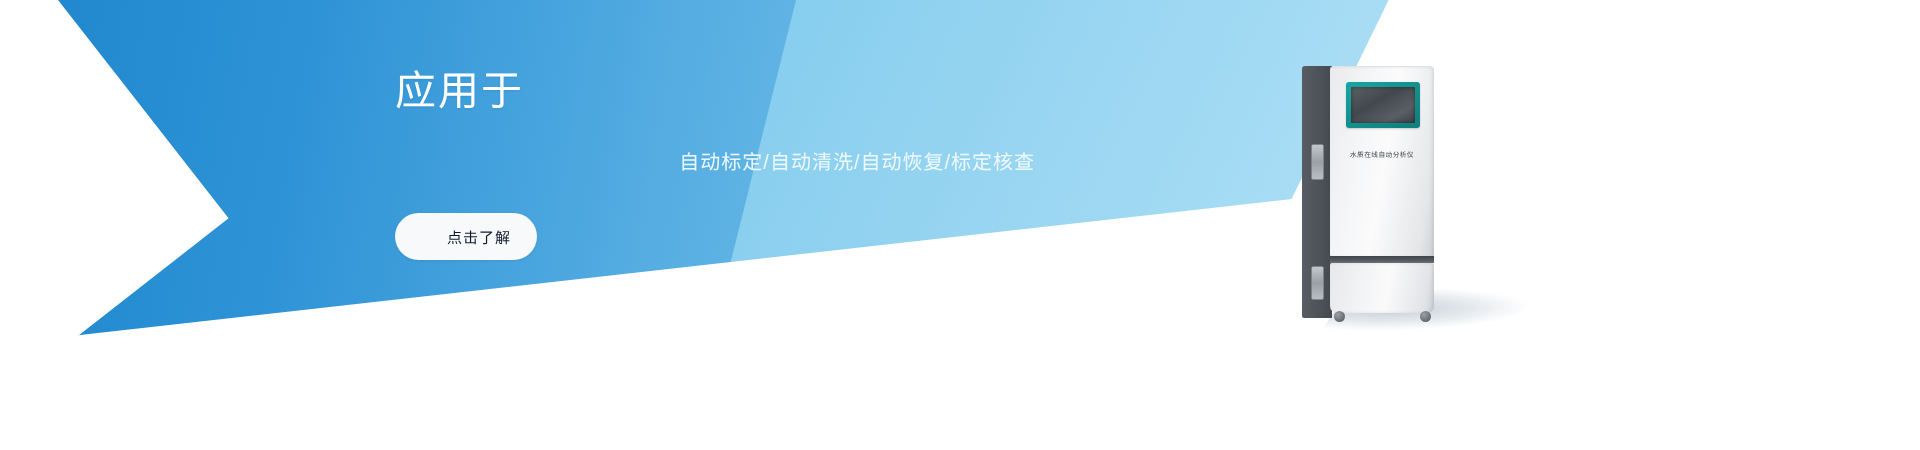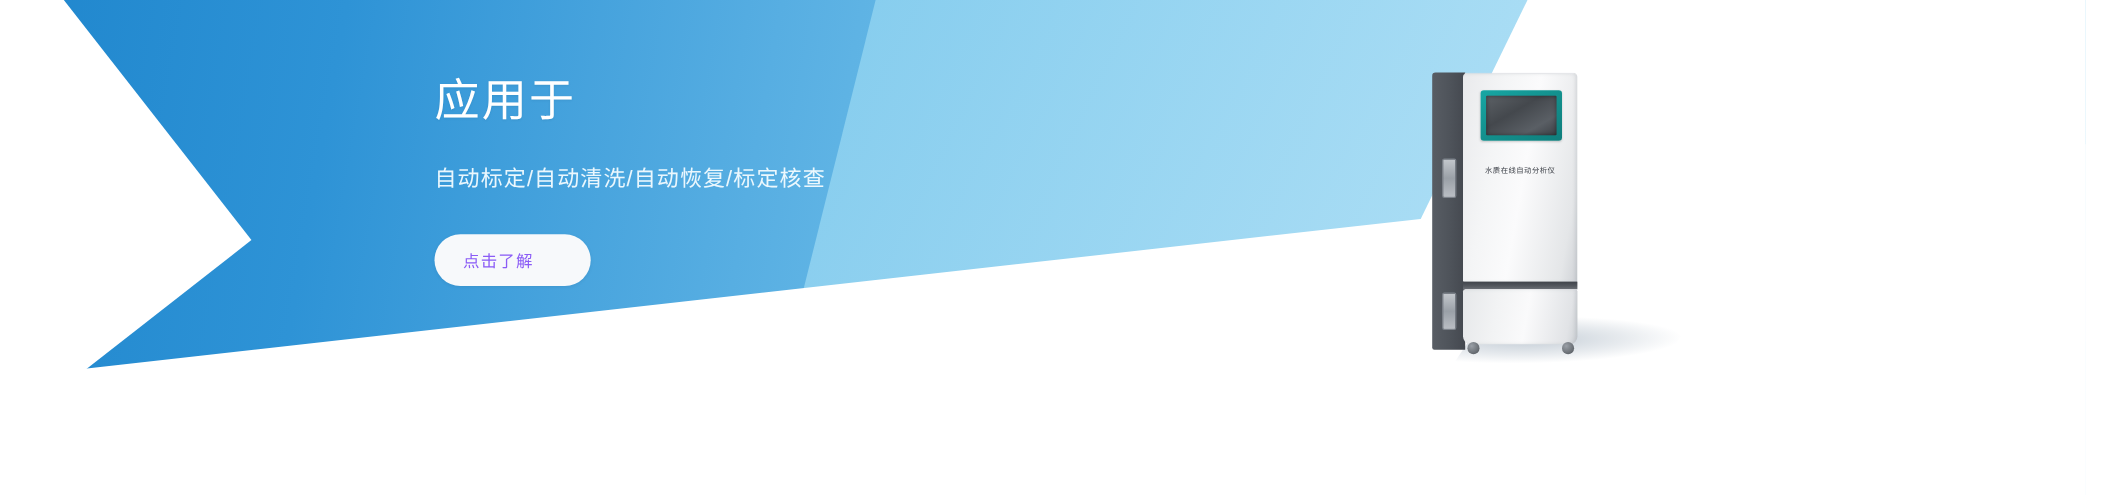--- a/index.html
+++ b/index.html
@@ -122,31 +122,32 @@
   }
   .headline .line { display: block; white-space: nowrap; }
 
   .subtitle {
     margin: 26px 0 0 0;
     color: #f2fbff;
     font-size: 20px;
     letter-spacing: 1px;
     font-weight: 400;
     opacity: .96;
+    text-align: right;
   }
 
   .cta {
     display: inline-block;
     margin-top: 38px;
     min-width: 142px;
     padding: 13px 26px;
     box-sizing: border-box;
-    text-align: left;
+    text-align: right;
     background: #f7f9fb;
-    color: #8b5cf6;
+    color: #0f172a;
     font-size: 15px;
     letter-spacing: 1px;
     border: none;
     border-radius: 24px;
     cursor: pointer;
     box-shadow: 0 1px 3px rgba(25,75,115,.12);
     font-family: inherit;
   }
 
   

